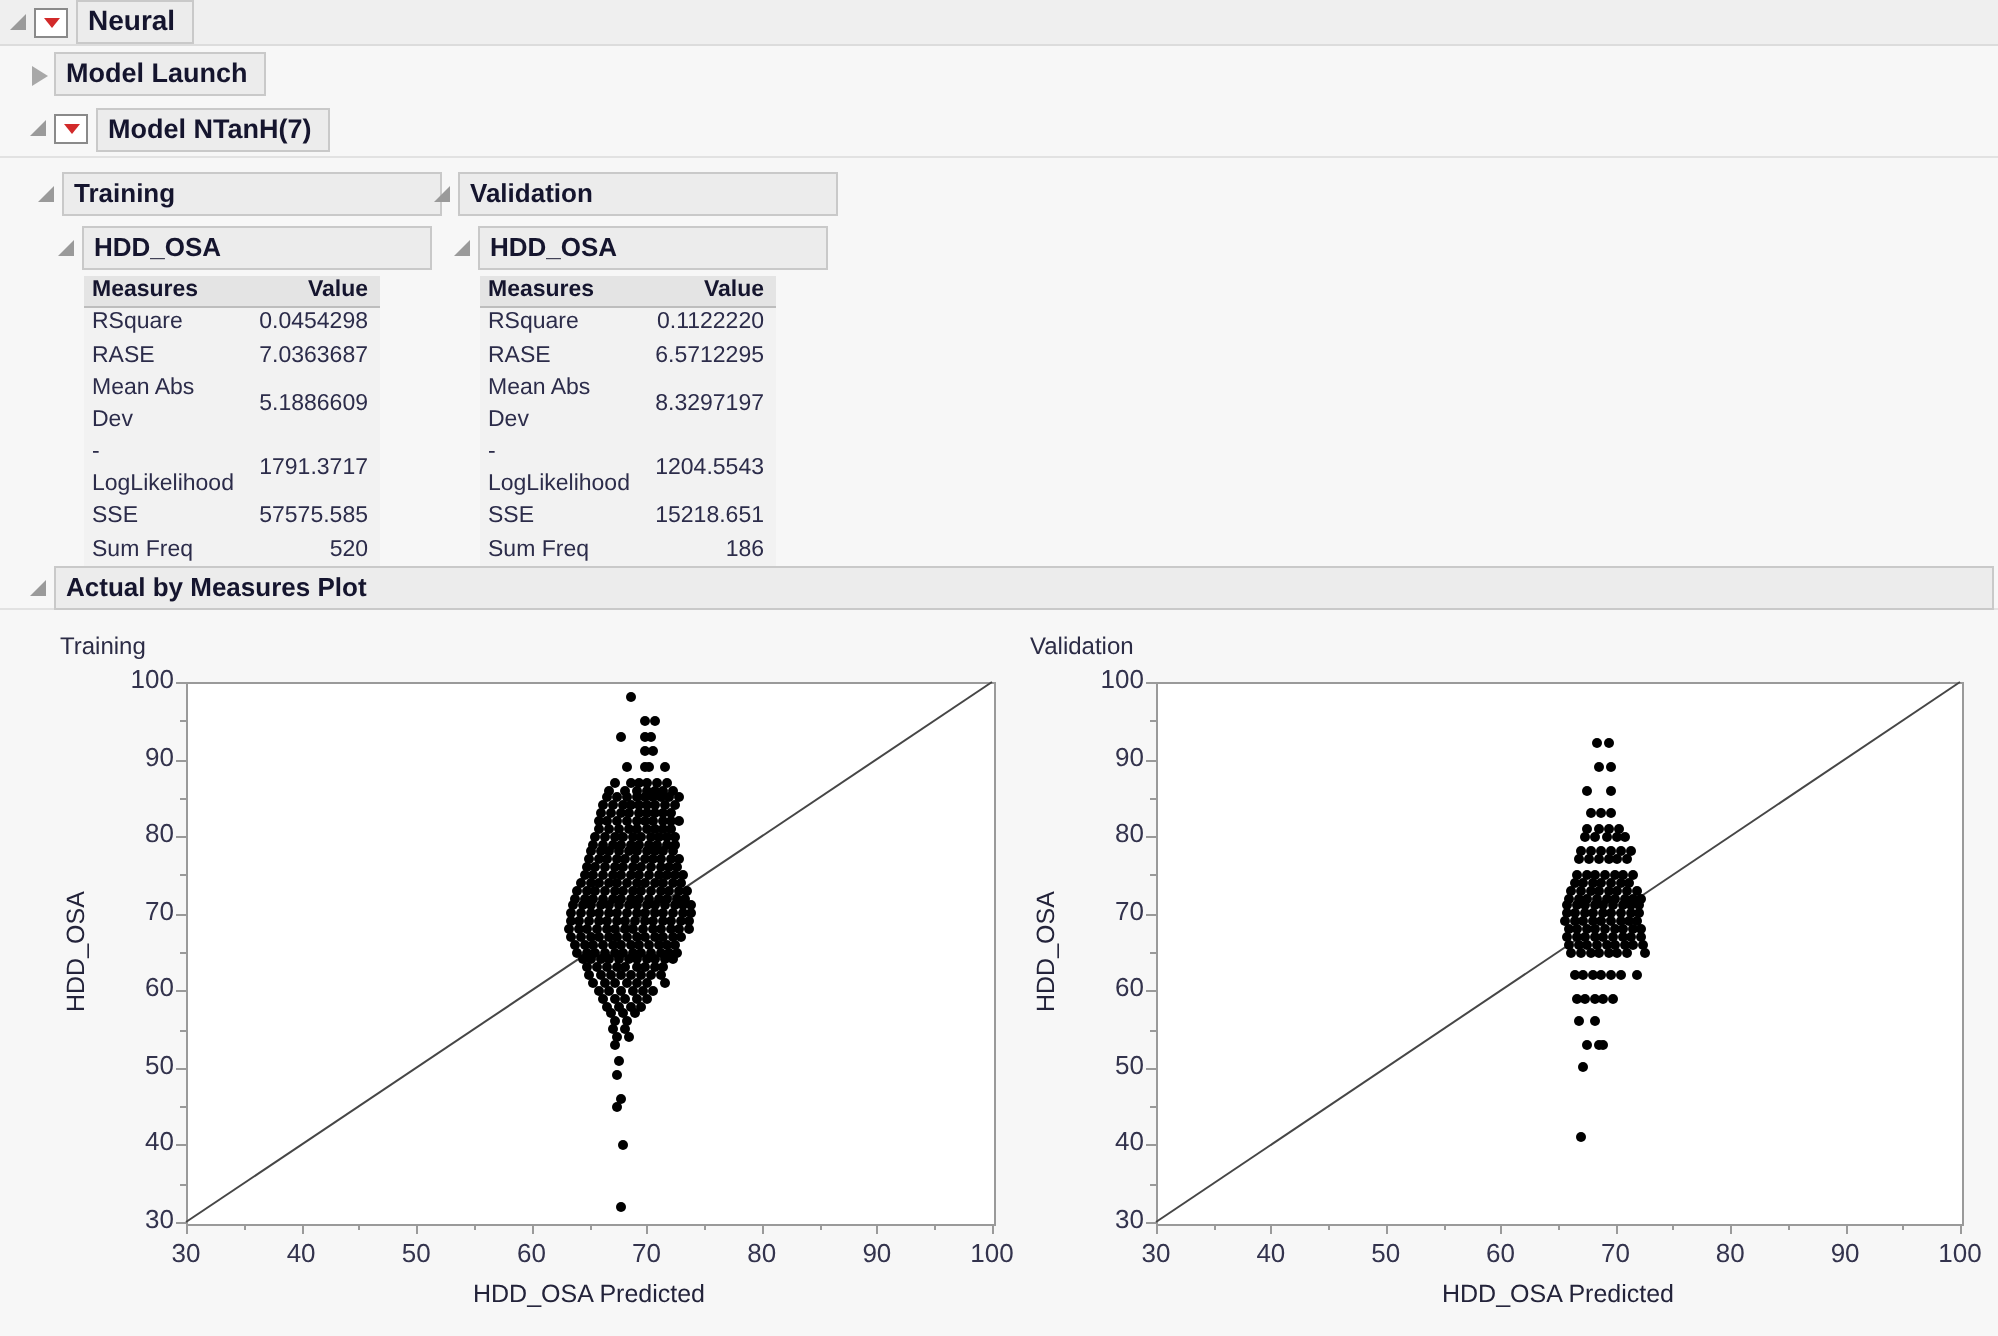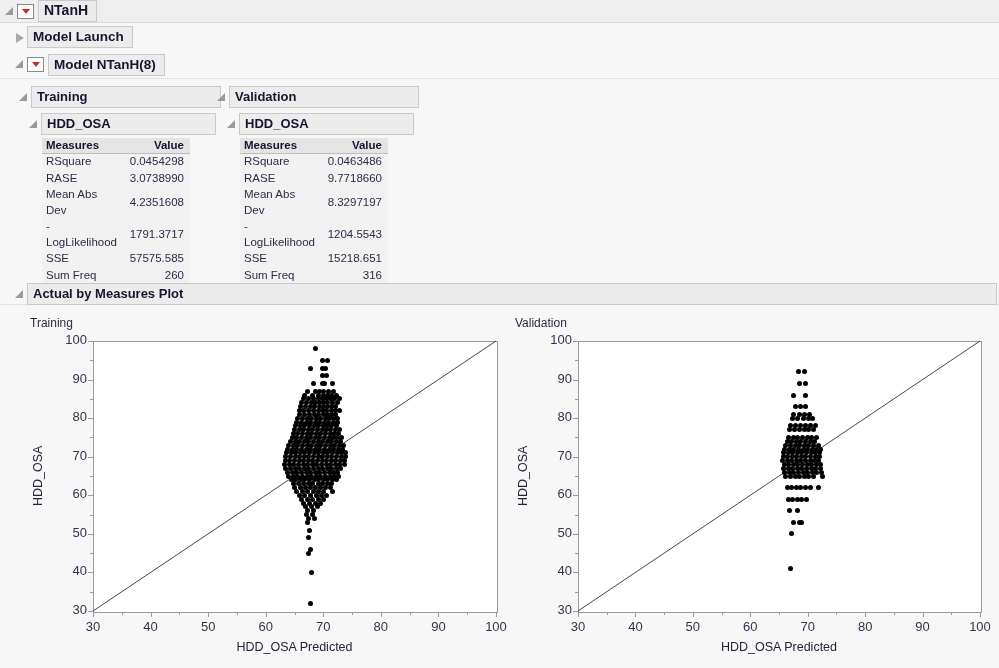--- a/index.html
+++ b/index.html
@@ -77,32 +77,32 @@
   .ytitle{position:absolute;font-size:12.5px;color:#23233a;
           transform:rotate(-90deg);transform-origin:left top;white-space:nowrap;}
   .dot{position:absolute;width:5px;height:5px;border-radius:50%;background:#000;}
 </style>
 </head>
 <body>
 
 <div class="band strip" style="height:23px;display:flex;align-items:center;padding-left:4px;box-sizing:border-box;">
   <span class="tri open"></span>
   <span class="redmark"></span>
-  <span class="plate t-lvl1">NTanH</span>
+  <span class="plate t-lvl1">Neural</span>
 </div>
 
 <div class="band" style="height:28px;display:flex;align-items:center;padding-left:14px;box-sizing:border-box;">
   <span class="tri closed"></span>
   <span class="plate t-lvl2">Model Launch</span>
 </div>
 
 <div class="band" style="height:28px;display:flex;align-items:center;padding-left:14px;box-sizing:border-box;border-bottom:1px solid #e2e2e2;">
   <span class="tri open"></span>
   <span class="redmark"></span>
-  <span class="plate t-lvl2">Model NTanH(8)</span>
+  <span class="plate t-lvl2">Model NTanH(7)</span>
 </div>
 
 <div style="position:absolute;left:0;top:86px;width:999px;height:196px;">
 
   <div style="position:absolute;left:18px;top:0;">
     <div class="outline-row">
       <span class="tri open"></span>
       <span class="plate t-lvl3" style="width:175px;">Training</span>
     </div>
     <div class="outline-row" style="margin-top:5px;margin-left:10px;">
@@ -116,37 +116,37 @@
           <th class="v">Value</th>
         </tr>
       </thead>
       <tbody>
         <tr>
           <td>RSquare</td>
           <td class="v">0.0454298</td>
         </tr>
         <tr>
           <td>RASE</td>
-          <td class="v">3.0738990</td>
+          <td class="v">7.0363687</td>
         </tr>
         <tr>
           <td>Mean Abs Dev</td>
-          <td class="v">4.2351608</td>
+          <td class="v">5.1886609</td>
         </tr>
         <tr>
           <td>-LogLikelihood</td>
           <td class="v">1791.3717</td>
         </tr>
         <tr>
           <td>SSE</td>
           <td class="v">57575.585</td>
         </tr>
         <tr>
           <td>Sum Freq</td>
-          <td class="v">260</td>
+          <td class="v">520</td>
         </tr>
       </tbody>
     </table>
   </div>
 
   <div style="position:absolute;left:216px;top:0;">
     <div class="outline-row">
       <span class="tri open"></span>
       <span class="plate t-lvl3" style="width:175px;">Validation</span>
     </div>
@@ -157,41 +157,41 @@
     <table class="stats" style="margin-top:3px;margin-left:24px;width:148px;">
       <thead>
         <tr>
           <th>Measures</th>
           <th class="v">Value</th>
         </tr>
       </thead>
       <tbody>
         <tr>
           <td>RSquare</td>
-          <td class="v">0.0463486</td>
+          <td class="v">0.1122220</td>
         </tr>
         <tr>
           <td>RASE</td>
-          <td class="v">9.7718660</td>
+          <td class="v">6.5712295</td>
         </tr>
         <tr>
           <td>Mean Abs Dev</td>
           <td class="v">8.3297197</td>
         </tr>
         <tr>
           <td>-LogLikelihood</td>
           <td class="v">1204.5543</td>
         </tr>
         <tr>
           <td>SSE</td>
           <td class="v">15218.651</td>
         </tr>
         <tr>
           <td>Sum Freq</td>
-          <td class="v">316</td>
+          <td class="v">186</td>
         </tr>
       </tbody>
     </table>
   </div>
 </div>
 
 <div class="band" style="position:absolute;left:0;top:284px;height:21px;display:flex;align-items:center;padding-left:14px;box-sizing:border-box;border-bottom:1px solid #e2e2e2;">
   <span class="tri open"></span>
   <span class="plate t-lvl3" style="width:955px;">Actual by Measures Plot</span>
 </div>

